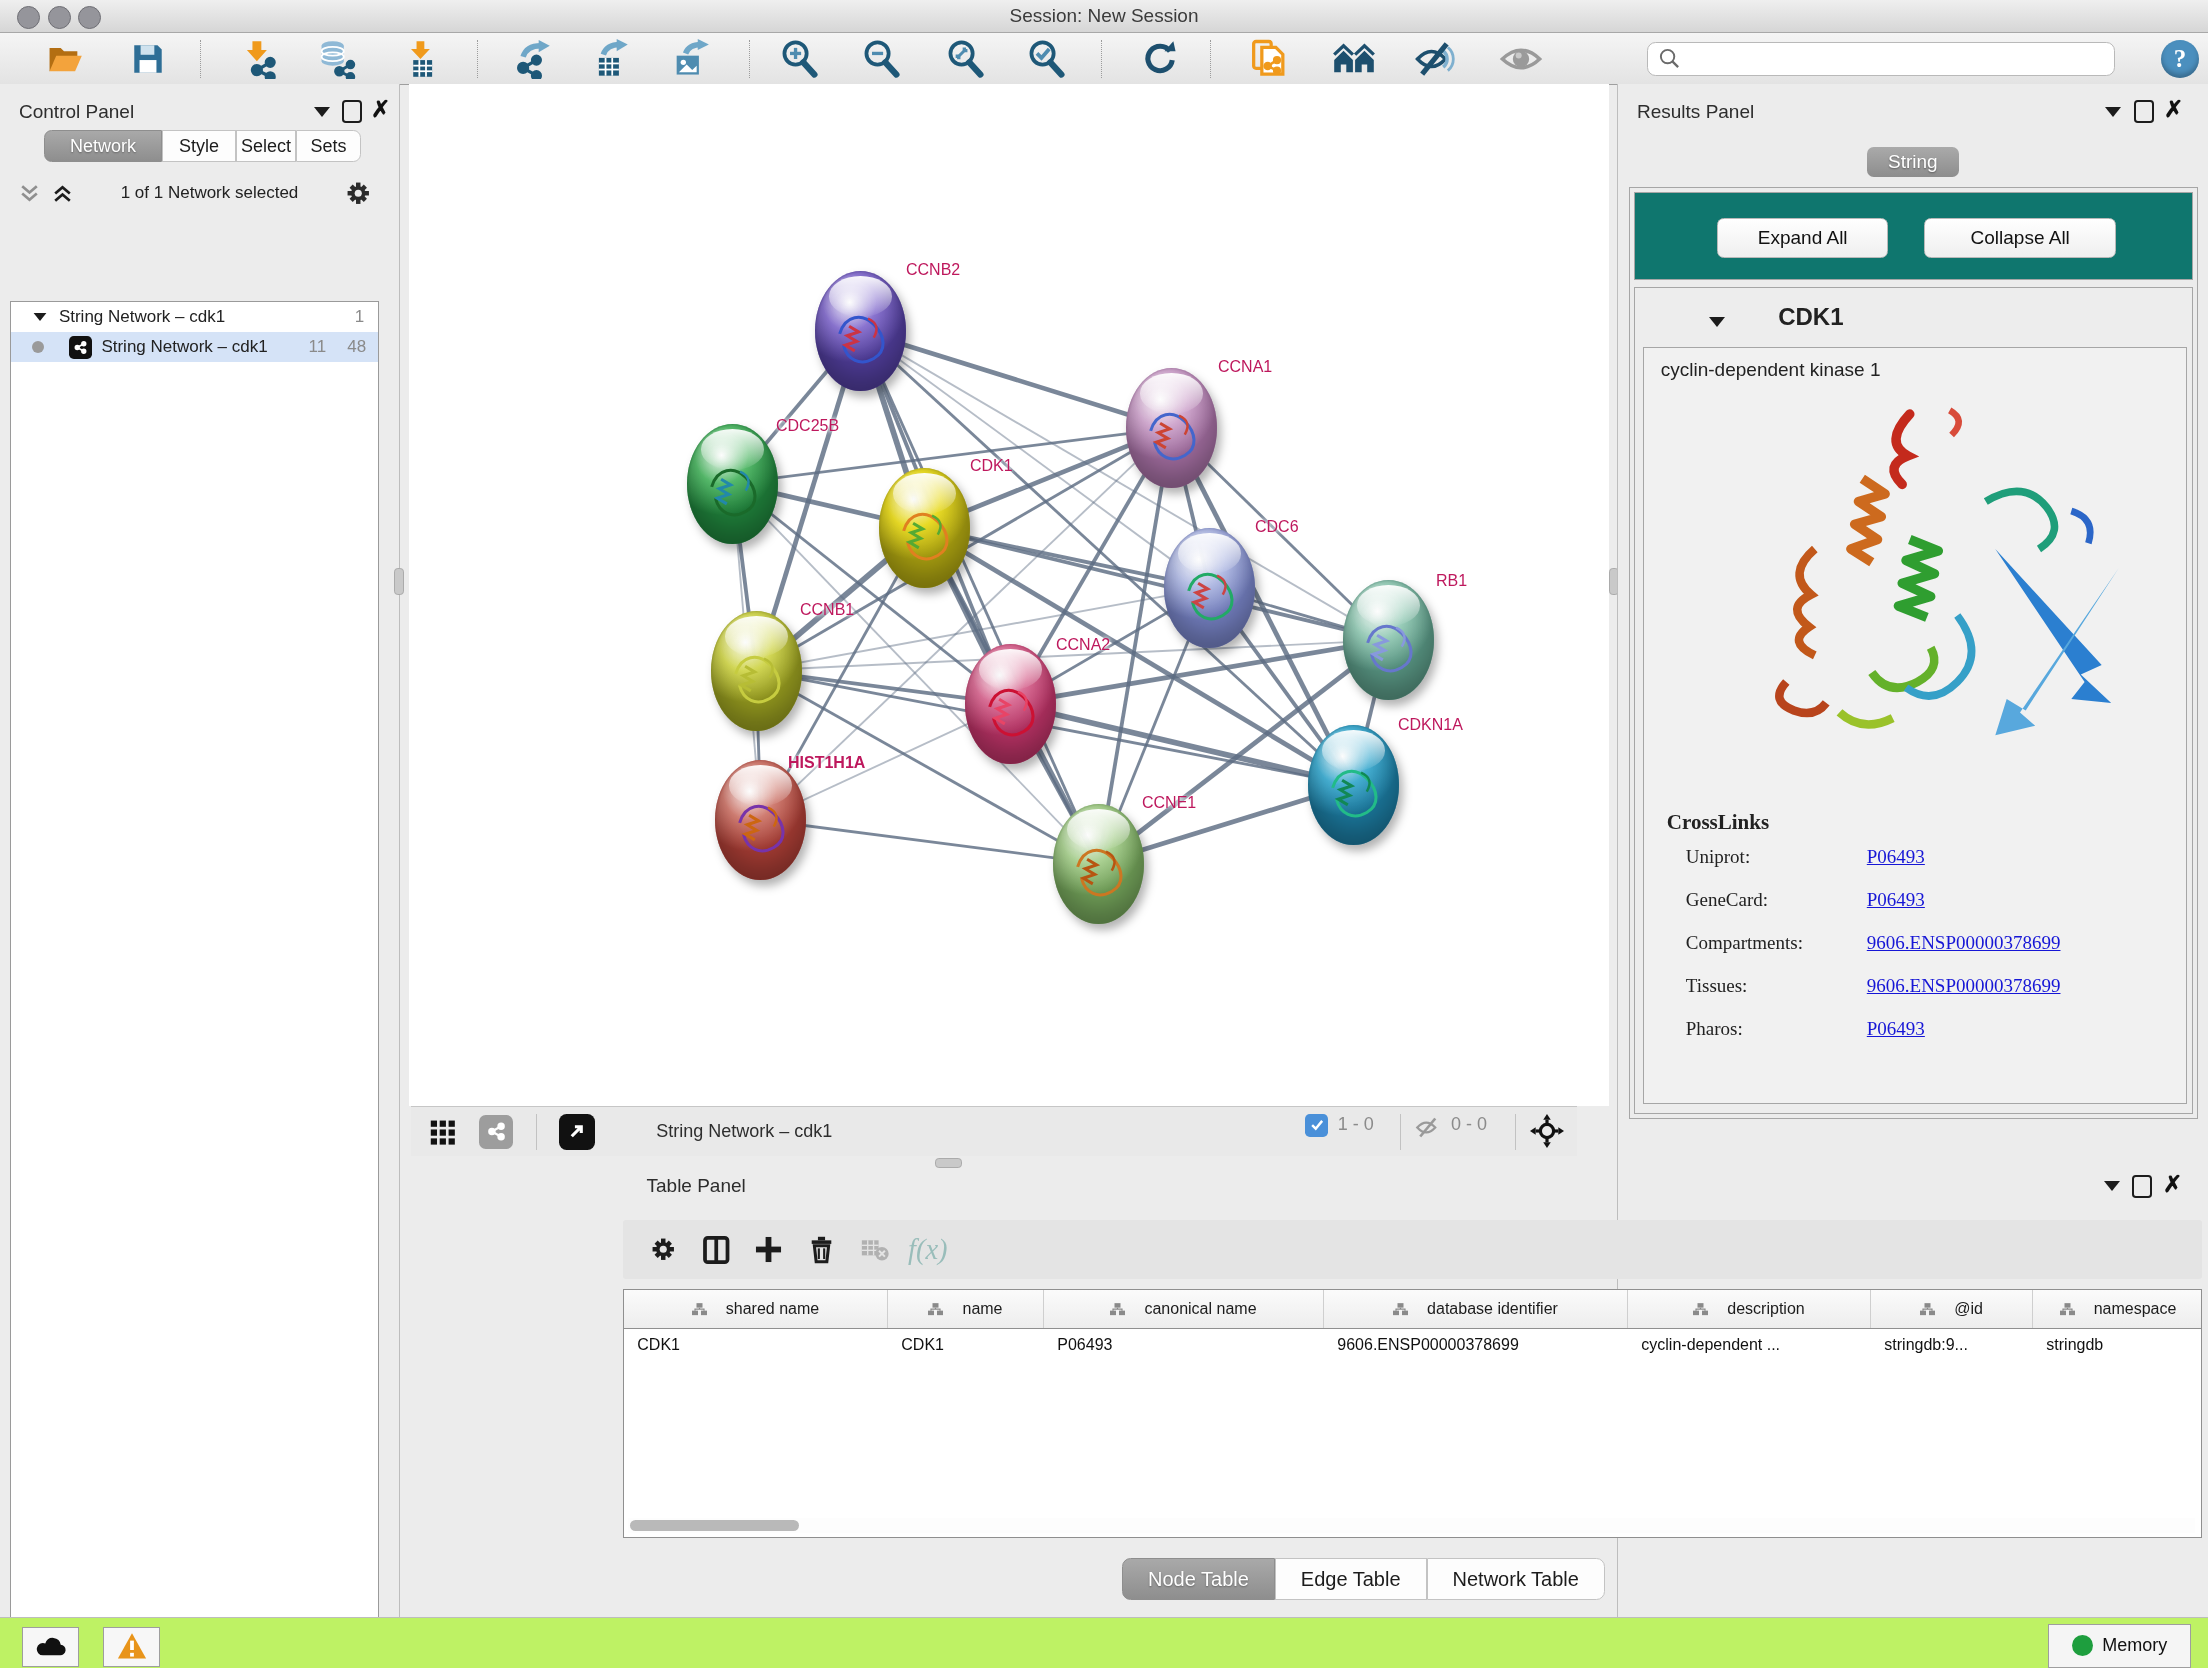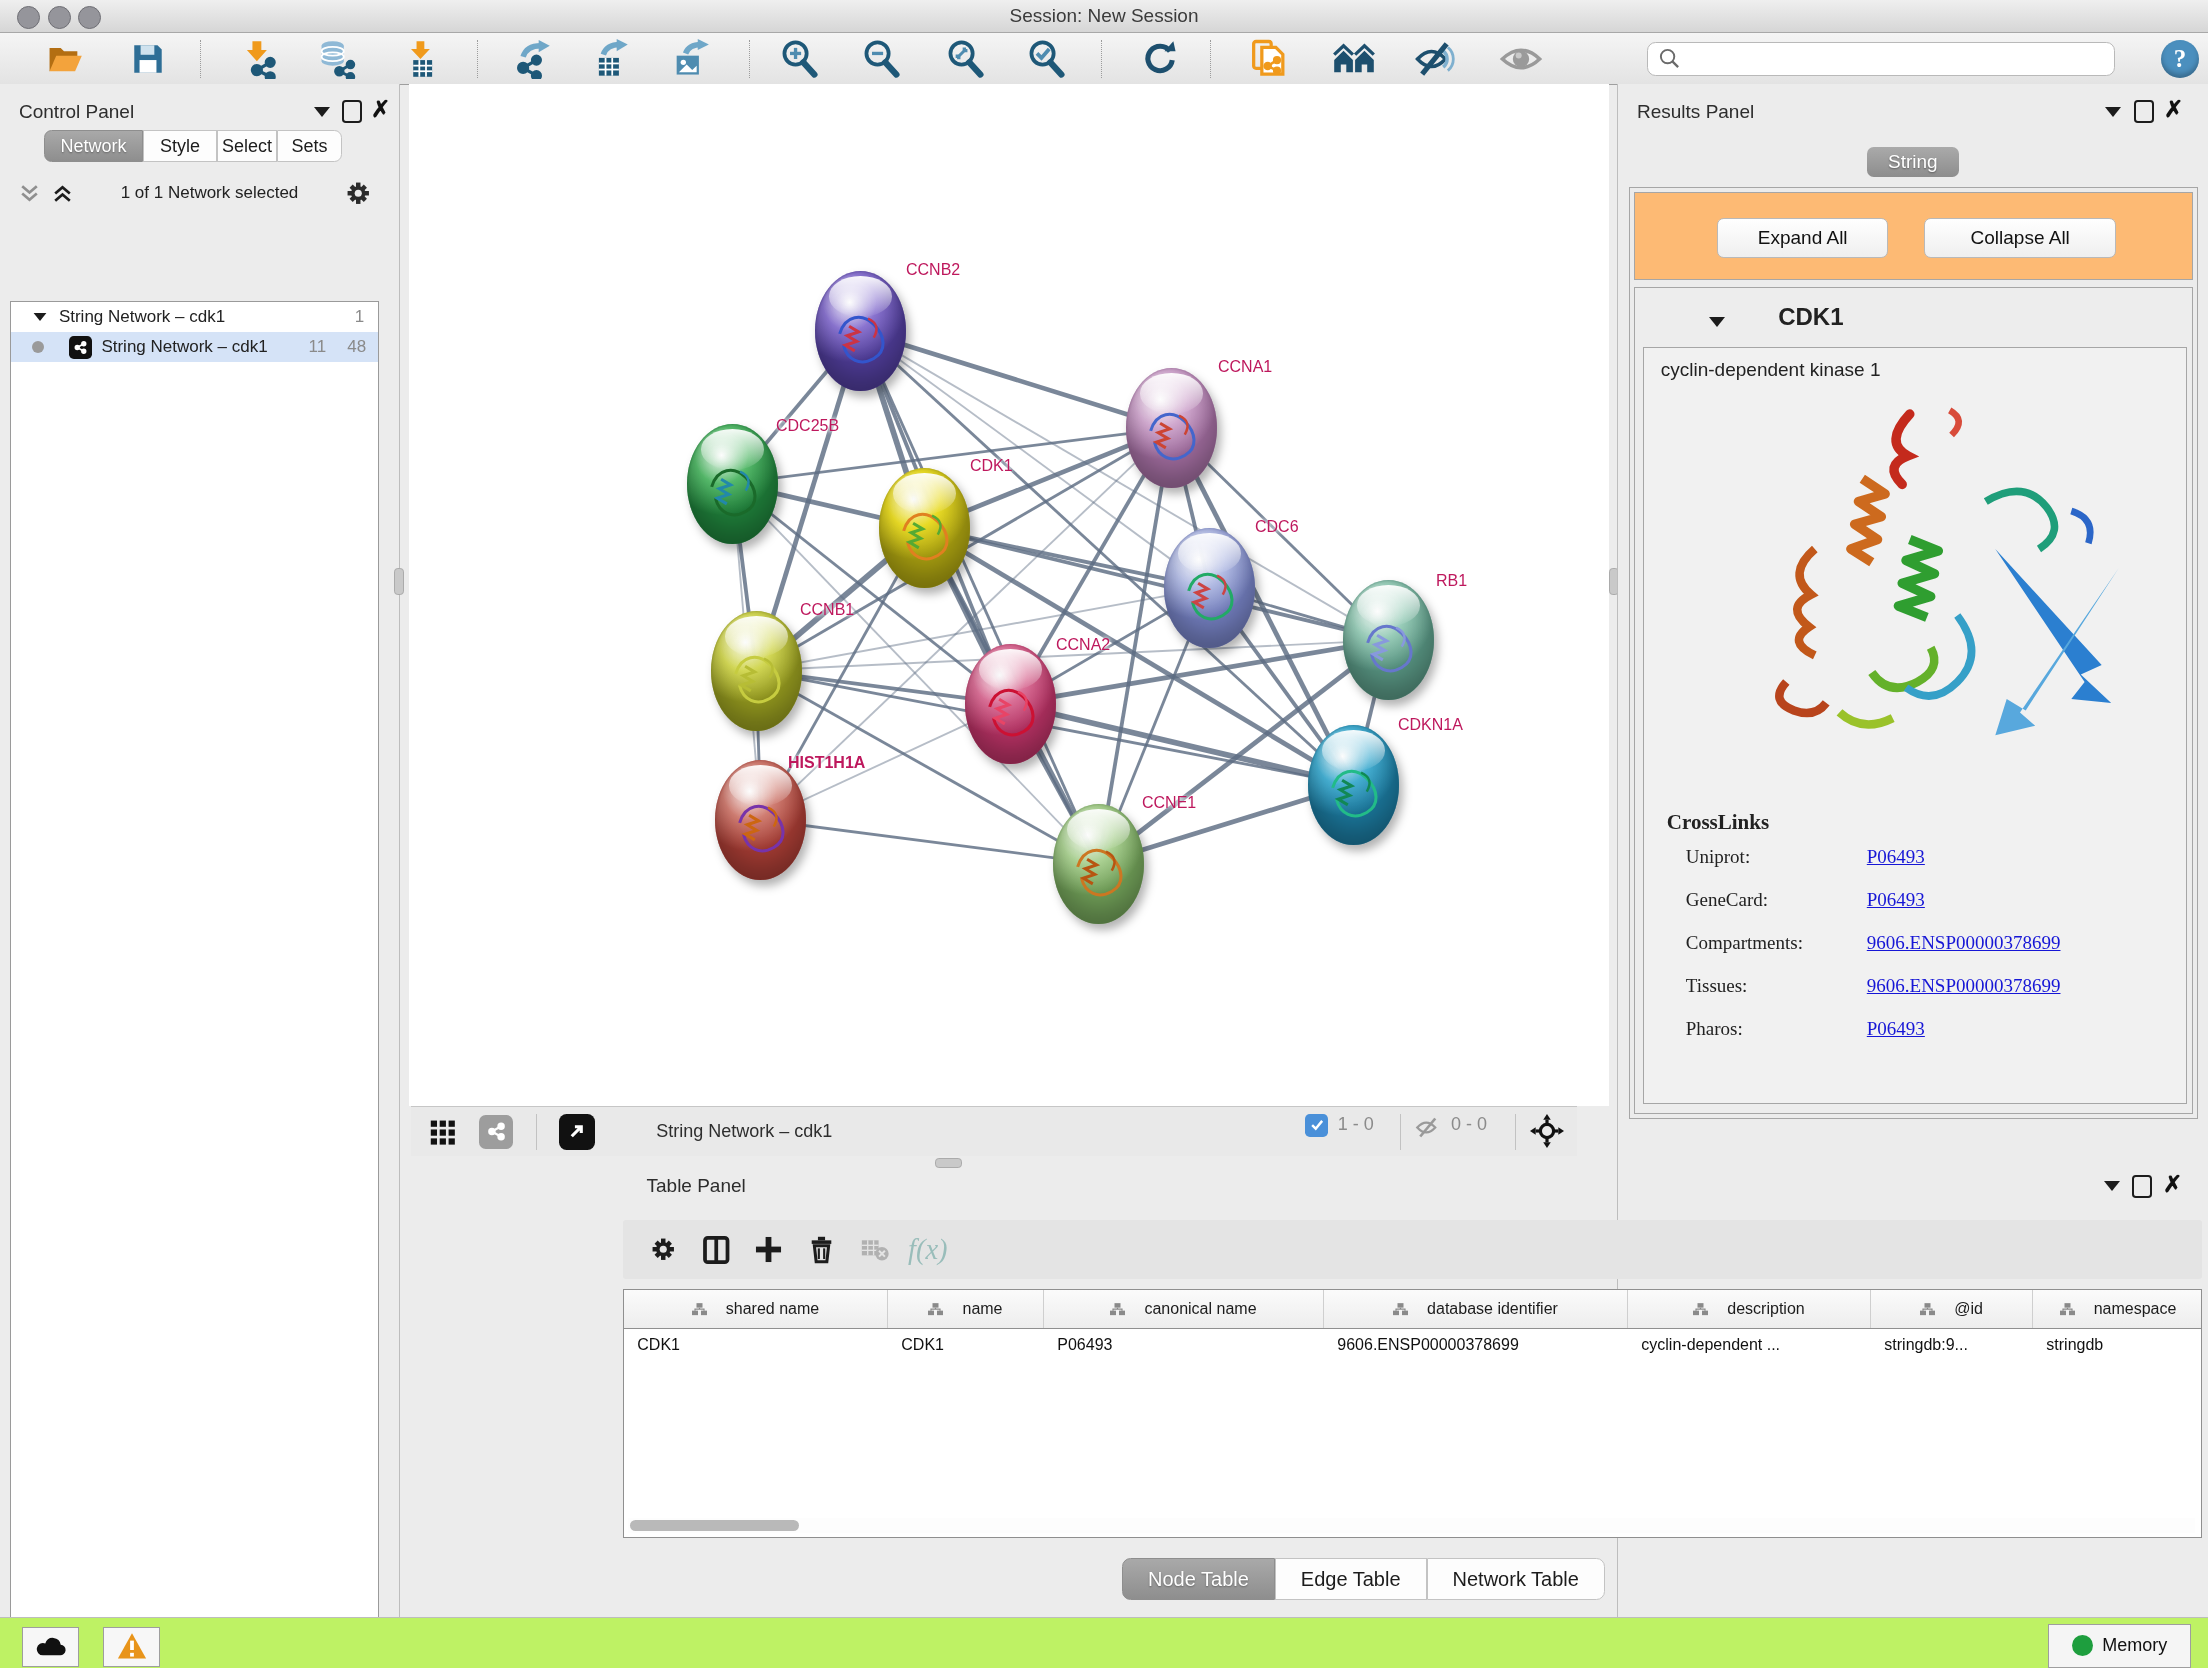--- a/index.html
+++ b/index.html
@@ -281,21 +281,21 @@
   <div class="abs helpbtn">?</div>
 </div>
 
 <div class="abs" style="left:0;top:84px;width:399px;height:1533px;background:#ececec;border-right:1px solid #bdbdbd;">
   <span class="abs panel-title" style="left:19px;top:17px">Control Panel</span>
   <span class="abs mini-caret" style="left:314px;top:23px"></span>
   <span class="abs mini-float" style="left:342px;top:16px"></span>
   <span class="abs mini-close" style="left:371px;top:16px">✗</span>
 
   <div class="abs" style="left:44px;top:46px;display:flex;" id="ctl-tabs">
-      <div class="ctab sel" style="width: 99px; border-radius: 7.6px 0px 0px 7.6px;">Network</div>
+      <div class="ctab sel" style="width: 118px; border-radius: 7.6px 0px 0px 7.6px;">Network</div>
       <div class="ctab" style="width: 74px; border-radius: 0px;">Style</div>
       <div class="ctab" style="width: 60px; border-radius: 0px;">Select</div>
       <div class="ctab" style="width: 65px; border-radius: 0px 7.6px 7.6px 0px;">Sets</div>
     </div>
 
   <div class="abs" style="left:9.5px;top:91px;width:369px;height:36px;display:flex;align-items:center;">
     <svg width="25" height="25" viewBox="0 0 24 24" style="margin-left:7.6px">
       <path d="M5 5 l7 6 7-6 M5 12 l7 6 7-6" stroke="#8f8f8f" stroke-width="2.6" fill="none"></path>
     </svg>
     <svg width="25" height="25" viewBox="0 0 24 24" style="margin-left:7.6px">
@@ -567,21 +567,21 @@
 
 <div class="abs" style="left:1617px;top:84px;width:592px;height:1533px;background:#ececec;border-left:1px solid #bdbdbd;">
   <span class="abs panel-title" style="left:19px;top:17px">Results Panel</span>
   <span class="abs mini-caret" style="left:487px;top:23px"></span>
   <span class="abs mini-float" style="left:516px;top:16px"></span>
   <span class="abs mini-close" style="left:546px;top:16px">✗</span>
 
   <span class="abs string-tab" style="left:249px;top:63px">String</span>
 
   <div class="abs rp-box" style="left:11.4px;top:103px;width:569px;height:932px;">
-    <div class="abs rp-box" style="left:3.8px;top:3.8px;width:559px;height:88px;background:#fdba74;">
+    <div class="abs rp-box" style="left:3.8px;top:3.8px;width:559px;height:88px;background:#0f766e;">
       <div class="abs rp-btn" style="left:82px;top:25px;width:171px;">Expand All</div>
       <div class="abs rp-btn" style="left:289px;top:25px;width:192px;">Collapse All</div>
     </div>
 
     <div class="abs rp-box" style="left:3.8px;top:99px;width:559px;height:827px;background:#ededed;">
       <span class="abs mini-caret" style="left:74px;top:28.5px"></span>
       <span class="abs" style="left:143px;top:15px;font-size:24px;font-weight:bold;">CDK1</span>
 
       <div class="abs rp-box" style="left:7.6px;top:59px;width:544px;height:757px;background:#f1f1f1;">
         <span class="abs" style="left:17px;top:11.4px;font-size:19px;">cyclin-dependent kinase 1</span>

